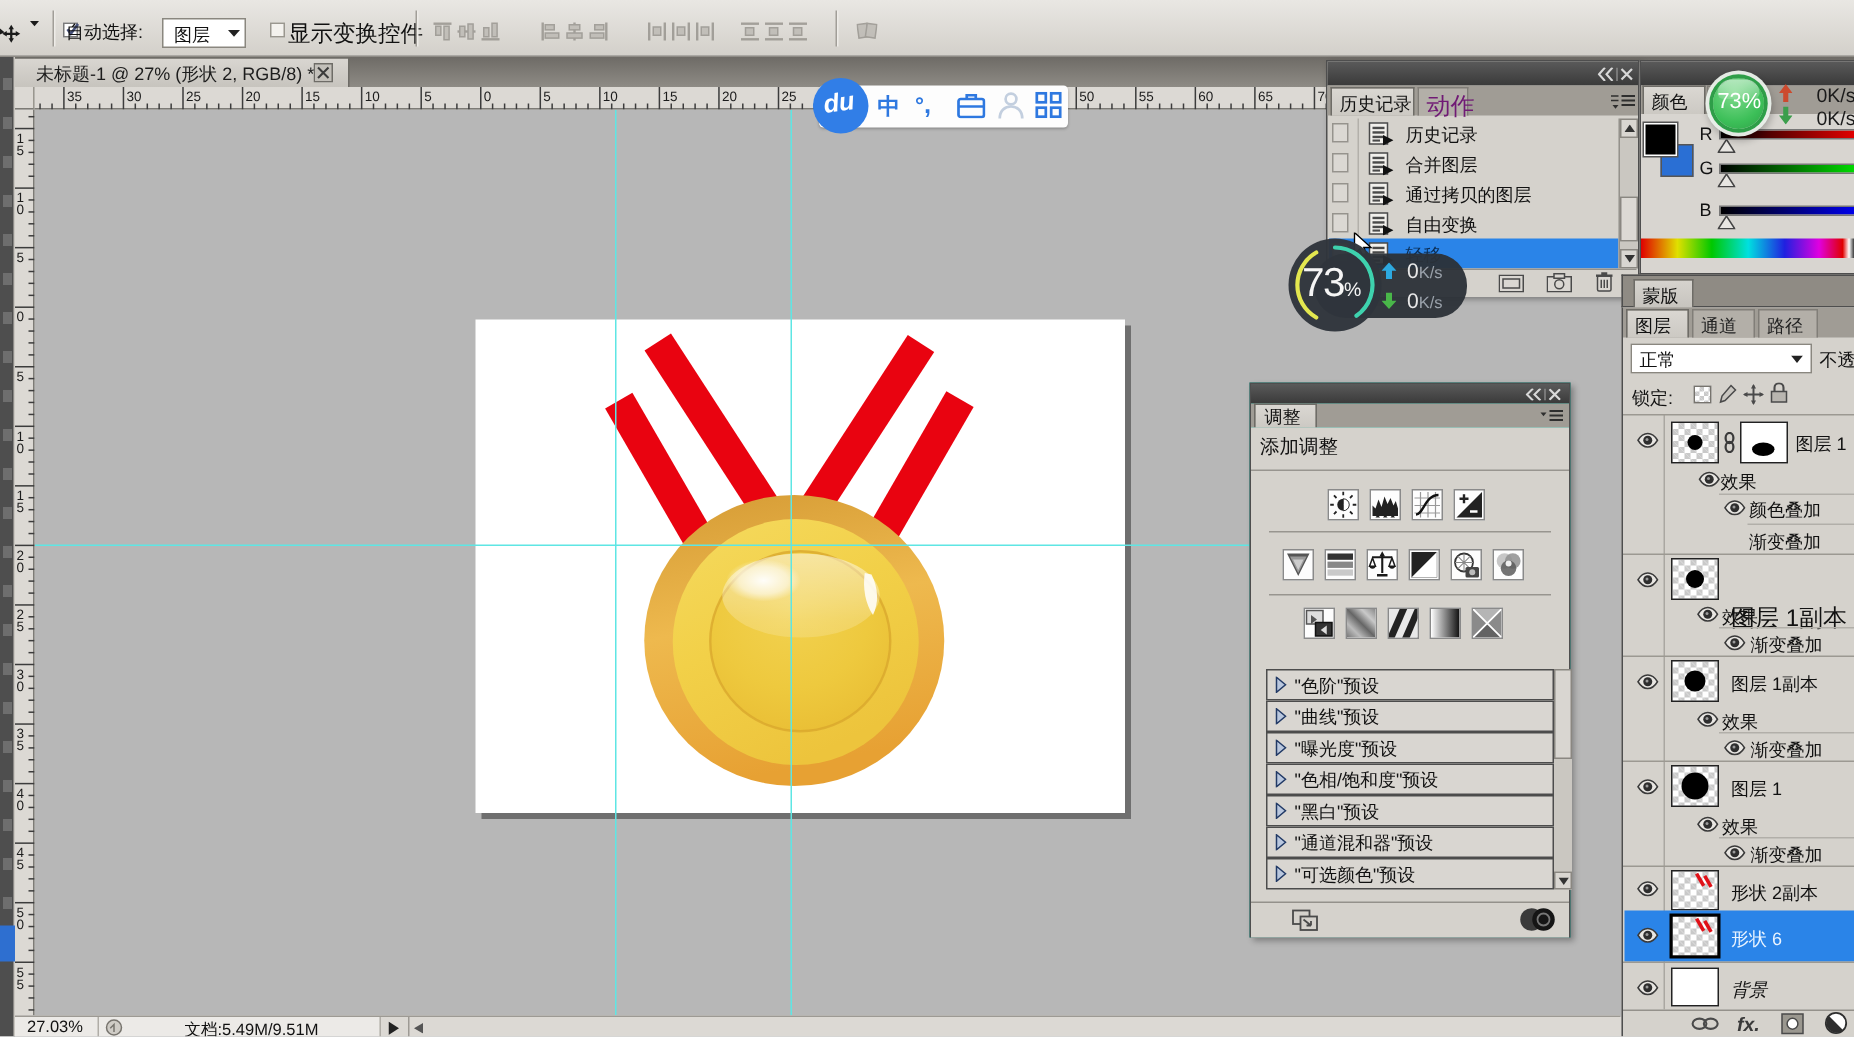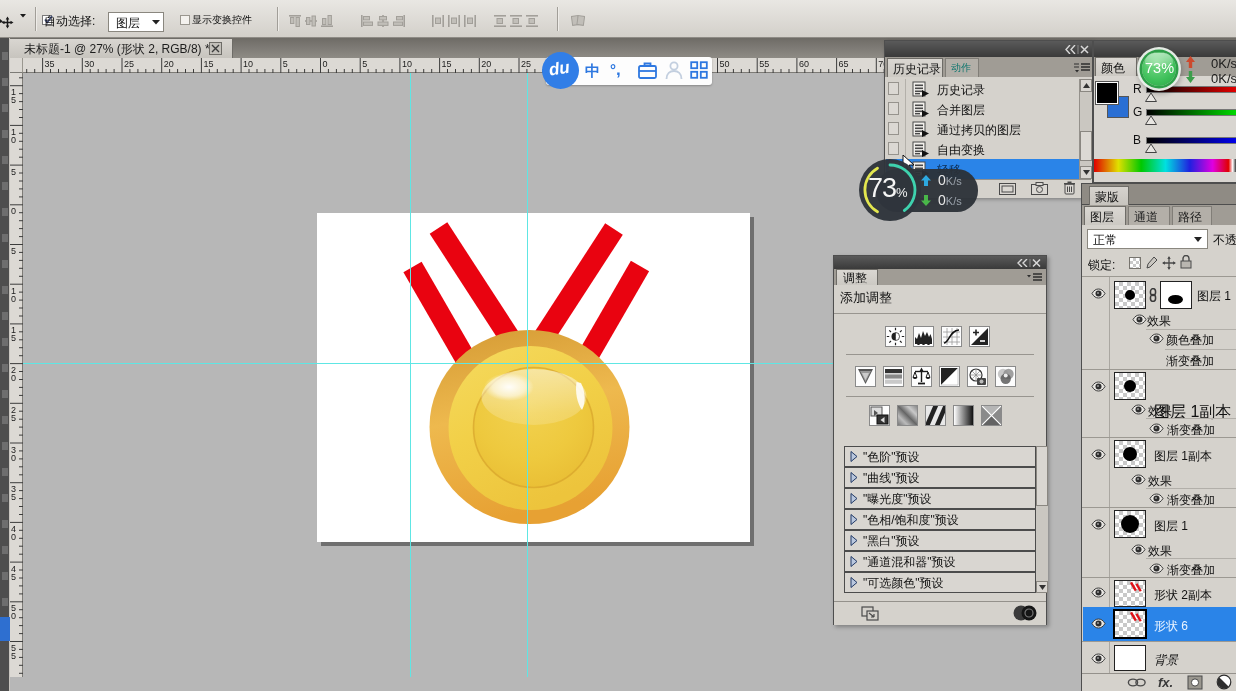--- a/index.html
+++ b/index.html
@@ -75,21 +75,21 @@
       <svg class="abs" style="left:43px;top:14px" width="11" height="11" viewBox="0 0 11 11">
         <path d="M2,5.5 L4.2,8.5 L9,2" stroke="#45507a" stroke-width="1.8" fill="none"></path>
       </svg>
       <div class="abs" style="left:44px;top:13px;font-size:12px;color:#111">自动选择:</div>
       <div class="abs" style="left:108px;top:12px;width:56px;height:20px;background:#fff;border:1px solid #8a877f;box-sizing:border-box"></div>
       <div class="abs" style="left:116px;top:15px;font-size:12px;color:#111">图层</div>
       <svg class="abs" style="left:152px;top:20px" width="9" height="5" viewBox="0 0 9 5">
         <path d="M0,0 L8,0 L4,4.5 Z" fill="#222"></path>
       </svg>
       <div class="abs" style="left:180px;top:15px;width:10px;height:10px;background:#f4f2ee;border:1px solid #9a978f;box-sizing:border-box"></div>
-      <div class="abs" style="left:192px;top:13px;font-size:10px;color:#111">显示变换控件</div>
+      <div class="abs" style="left:192px;top:13px;font-size:15px;color:#111">显示变换控件</div>
       <div class="vsep" style="left:277px"></div>
       <div class="vsep" style="left:557px"></div>
     </div>
     <div class="abs" style="left:0;top:0;width:640px;height:38px">
       <svg class="gi" style="left:288px" width="14" height="14" viewBox="0 0 14 14" opacity="0.75">
         <rect x="1" y="1" width="12" height="1.6" fill="#8f8c86"></rect>
         <rect x="2.5" y="3.5" width="3.4" height="6" fill="#b9b6b0" stroke="#8f8c86"></rect>
         <rect x="8" y="3.5" width="3.4" height="9" fill="#b9b6b0" stroke="#8f8c86"></rect>
       </svg>
       <svg class="gi" style="left:304px" width="14" height="14" viewBox="0 0 14 14" opacity="0.75">
@@ -464,32 +464,49 @@
       <div class="abs" style="left:2px;top:378px;width:6px;height:8px;background:#6e6e6e"></div>
       <div class="abs" style="left:2px;top:404px;width:6px;height:8px;background:#6e6e6e"></div>
       <div class="abs" style="left:2px;top:430px;width:6px;height:8px;background:#6e6e6e"></div>
       <div class="abs" style="left:2px;top:456px;width:6px;height:8px;background:#6e6e6e"></div>
       <div class="abs" style="left:2px;top:482px;width:6px;height:8px;background:#6e6e6e"></div>
       <div class="abs" style="left:2px;top:508px;width:6px;height:8px;background:#6e6e6e"></div>
       <div class="abs" style="left:2px;top:534px;width:6px;height:8px;background:#6e6e6e"></div>
       <div class="abs" style="left:2px;top:560px;width:6px;height:8px;background:#6e6e6e"></div>
       <div class="abs" style="left:0;top:579px;width:10px;height:24px;background:#2e6fd0"></div>
     </div>
+    <div class="abs" style="left:10px;top:677px;width:1070px;height:14px;background:#eceae7;border-top:1px solid #9d9a94;box-sizing:border-box">
+      <div class="abs" style="left:8px;top:1px;font-size:11px;color:#111">27.03%</div>
+      <div class="abs" style="left:55px;top:0;width:1px;height:14px;background:#b0ada7"></div>
+      <svg class="abs" style="left:60px;top:1px" width="12" height="12" viewBox="0 0 12 12">
+        <circle cx="6" cy="6" r="5" fill="#cfccc6" stroke="#77746e"></circle>
+        <path d="M3.5,6.5 L6,4 L6,9" stroke="#77746e" fill="none"></path>
+      </svg>
+      <div class="abs" style="left:113px;top:1px;font-size:11px;color:#111">文档:5.49M/9.51M</div>
+      <div class="abs" style="left:243px;top:0;width:18px;height:14px;background:#dcd9d4;border-left:1px solid #b0ada7"></div>
+      <svg class="abs" style="left:249px;top:3px" width="7" height="9" viewBox="0 0 7 9">
+        <path d="M0,0 L7,4.5 L0,9 Z" fill="#222"></path>
+      </svg>
+      <div class="abs" style="left:262px;top:0;width:808px;height:14px;background:#dcd9d4;border-left:1px solid #9d9a94"></div>
+      <svg class="abs" style="left:266px;top:4px" width="6" height="7" viewBox="0 0 6 7">
+        <path d="M6,0 L0,3.5 L6,7 Z" fill="#555"></path>
+      </svg>
+    </div>
     <div class="abs" style="left:884px;top:40px;width:209px;height:157px;background:#d5d2cc;border:1px solid #4e4e4e;box-sizing:border-box;box-shadow:2px 2px 4px rgba(0,0,0,0.35)">
       <div class="abs" style="left:0;top:0;width:207px;height:16px;background:linear-gradient(#5a5a5a,#3a3a3a)"></div>
       <svg class="abs" style="left:180px;top:4px" width="24" height="9" viewBox="0 0 24 9">
         <path d="M5,0 L1,4.5 L5,9 M10,0 L6,4.5 L10,9" stroke="#d8d8d8" stroke-width="1.4" fill="none"></path>
         <rect x="12.5" y="0" width="1" height="9" fill="#888"></rect>
         <path d="M16,1 L23,8 M23,1 L16,8" stroke="#d8d8d8" stroke-width="1.5"></path>
       </svg>
       <div class="abs" style="left:0;top:16px;width:207px;height:20px;background:#a09c95"></div>
       <div class="abs" style="left:2px;top:17px;width:56px;height:19px;background:linear-gradient(#dad7d2,#ccc9c3);border:1px solid #6e6c67;border-bottom:none;box-sizing:border-box"></div>
       <div class="abs" style="left:8px;top:20px;font-size:12px;color:#111">历史记录</div>
       <div class="abs" style="left:60px;top:17px;width:34px;height:19px;background:#b3afa8;border:1px solid #817e78;border-bottom:none;box-sizing:border-box"></div>
-      <div class="abs" style="left:66px;top:20px;font-size:10px;color:#0f766e">动作</div>
+      <div class="abs" style="left:66px;top:20px;font-size:16px;color:#701a75">动作</div>
       <svg class="abs" style="left:189px;top:22px" width="16" height="10" viewBox="0 0 16 10">
         <path d="M0,1 L5,1 M0,4 L5,4" stroke="#2e2e2e"></path>
         <path d="M1,7 L5,7 L3,9.5 Z" fill="#2e2e2e"></path>
         <path d="M7,1 L16,1 M7,4 L16,4 M7,7 L16,7" stroke="#2e2e2e" stroke-width="1.4"></path>
       </svg>
       <div class="abs" style="left:1px;top:38px;width:193px;height:100px;background:#d5d2cc"></div>
       <div class="abs" style="left:1px;top:38px;width:193px;height:20px;"></div>
       <div class="abs" style="left:3px;top:41px;width:11px;height:13px;border:1px solid #96938d;background:#dbd8d3;box-sizing:border-box"></div>
       <svg style="position:absolute;left:27px;top:40px" width="17" height="16" viewBox="0 0 17 16">
         <rect x="1" y="1" width="12" height="14" fill="#f2f0ec" stroke="#4a4a4a"></rect>

